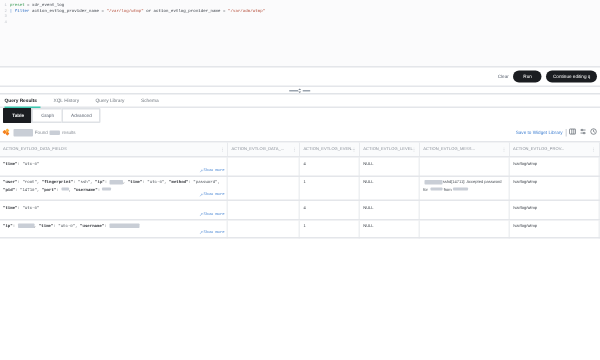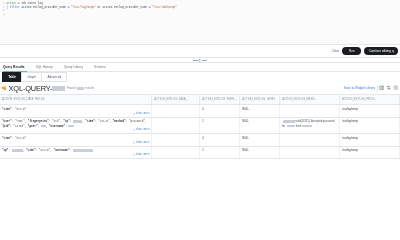--- a/index.html
+++ b/index.html
@@ -202,21 +202,21 @@
     <div class="seg">Graph</div>
     <div class="seg">Advanced</div>
   </div>
 
 <div class="titlerow">
   <span class="qicon">
     <span class="p p1"></span>
       <span class="p p2"></span>
       <span class="p p3"></span>
   </span>
-  <span class="qtitle"><span>XQL-QUERY-</span><span class="redact rd-title"></span></span>
+  <span class="qtitle"><span class="redact rd-title"></span></span>
   <span class="found">
     <span>Found</span>
     <span class="redact rd-count"></span>
     <span>results</span>
   </span>
   <span class="spacer"></span>
   <span class="savelink">Save to Widget Library</span>
   <span class="vsep"></span>
   <span class="iconbtn">
     <svg viewBox="0 0 16 16" fill="none" stroke="currentColor" stroke-width="1.4">

